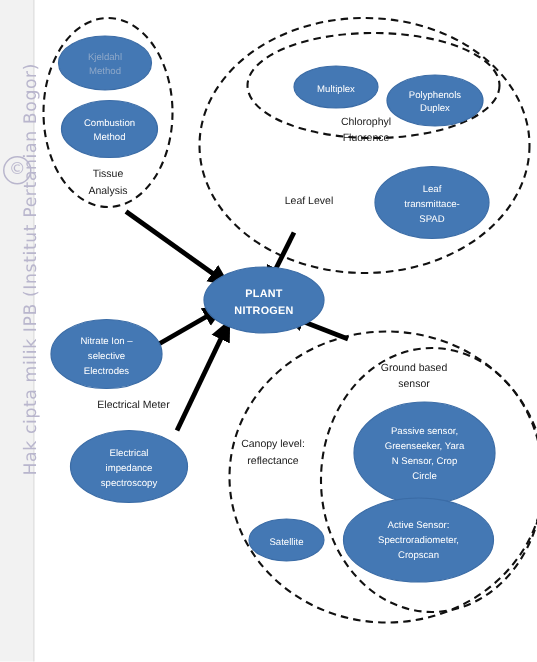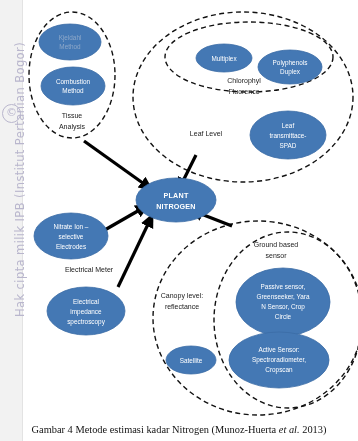--- a/index.html
+++ b/index.html
@@ -154,15 +154,14 @@
     <text class="lbl" x="279" y="362">Spectroradiometer,</text>
     <text class="lbl" x="279" y="372">Cropscan</text>
 
     <ellipse class="ell" cx="191" cy="360" rx="25" ry="14"></ellipse>
     <text class="lbl" x="191" y="363">Satellite</text>
 
     <text class="cap" x="182" y="298">Canopy level:</text>
     <text class="cap" x="182" y="309">reflectance</text>
   </svg>
 
-  <div class="caption"><span>Gambar 4 Metode estimasi kadar Nitrogen (Munoz-Huerta </span><i>et al.</i><span> 2013)</span></div>
 
 </div>
 
 </body></html>

